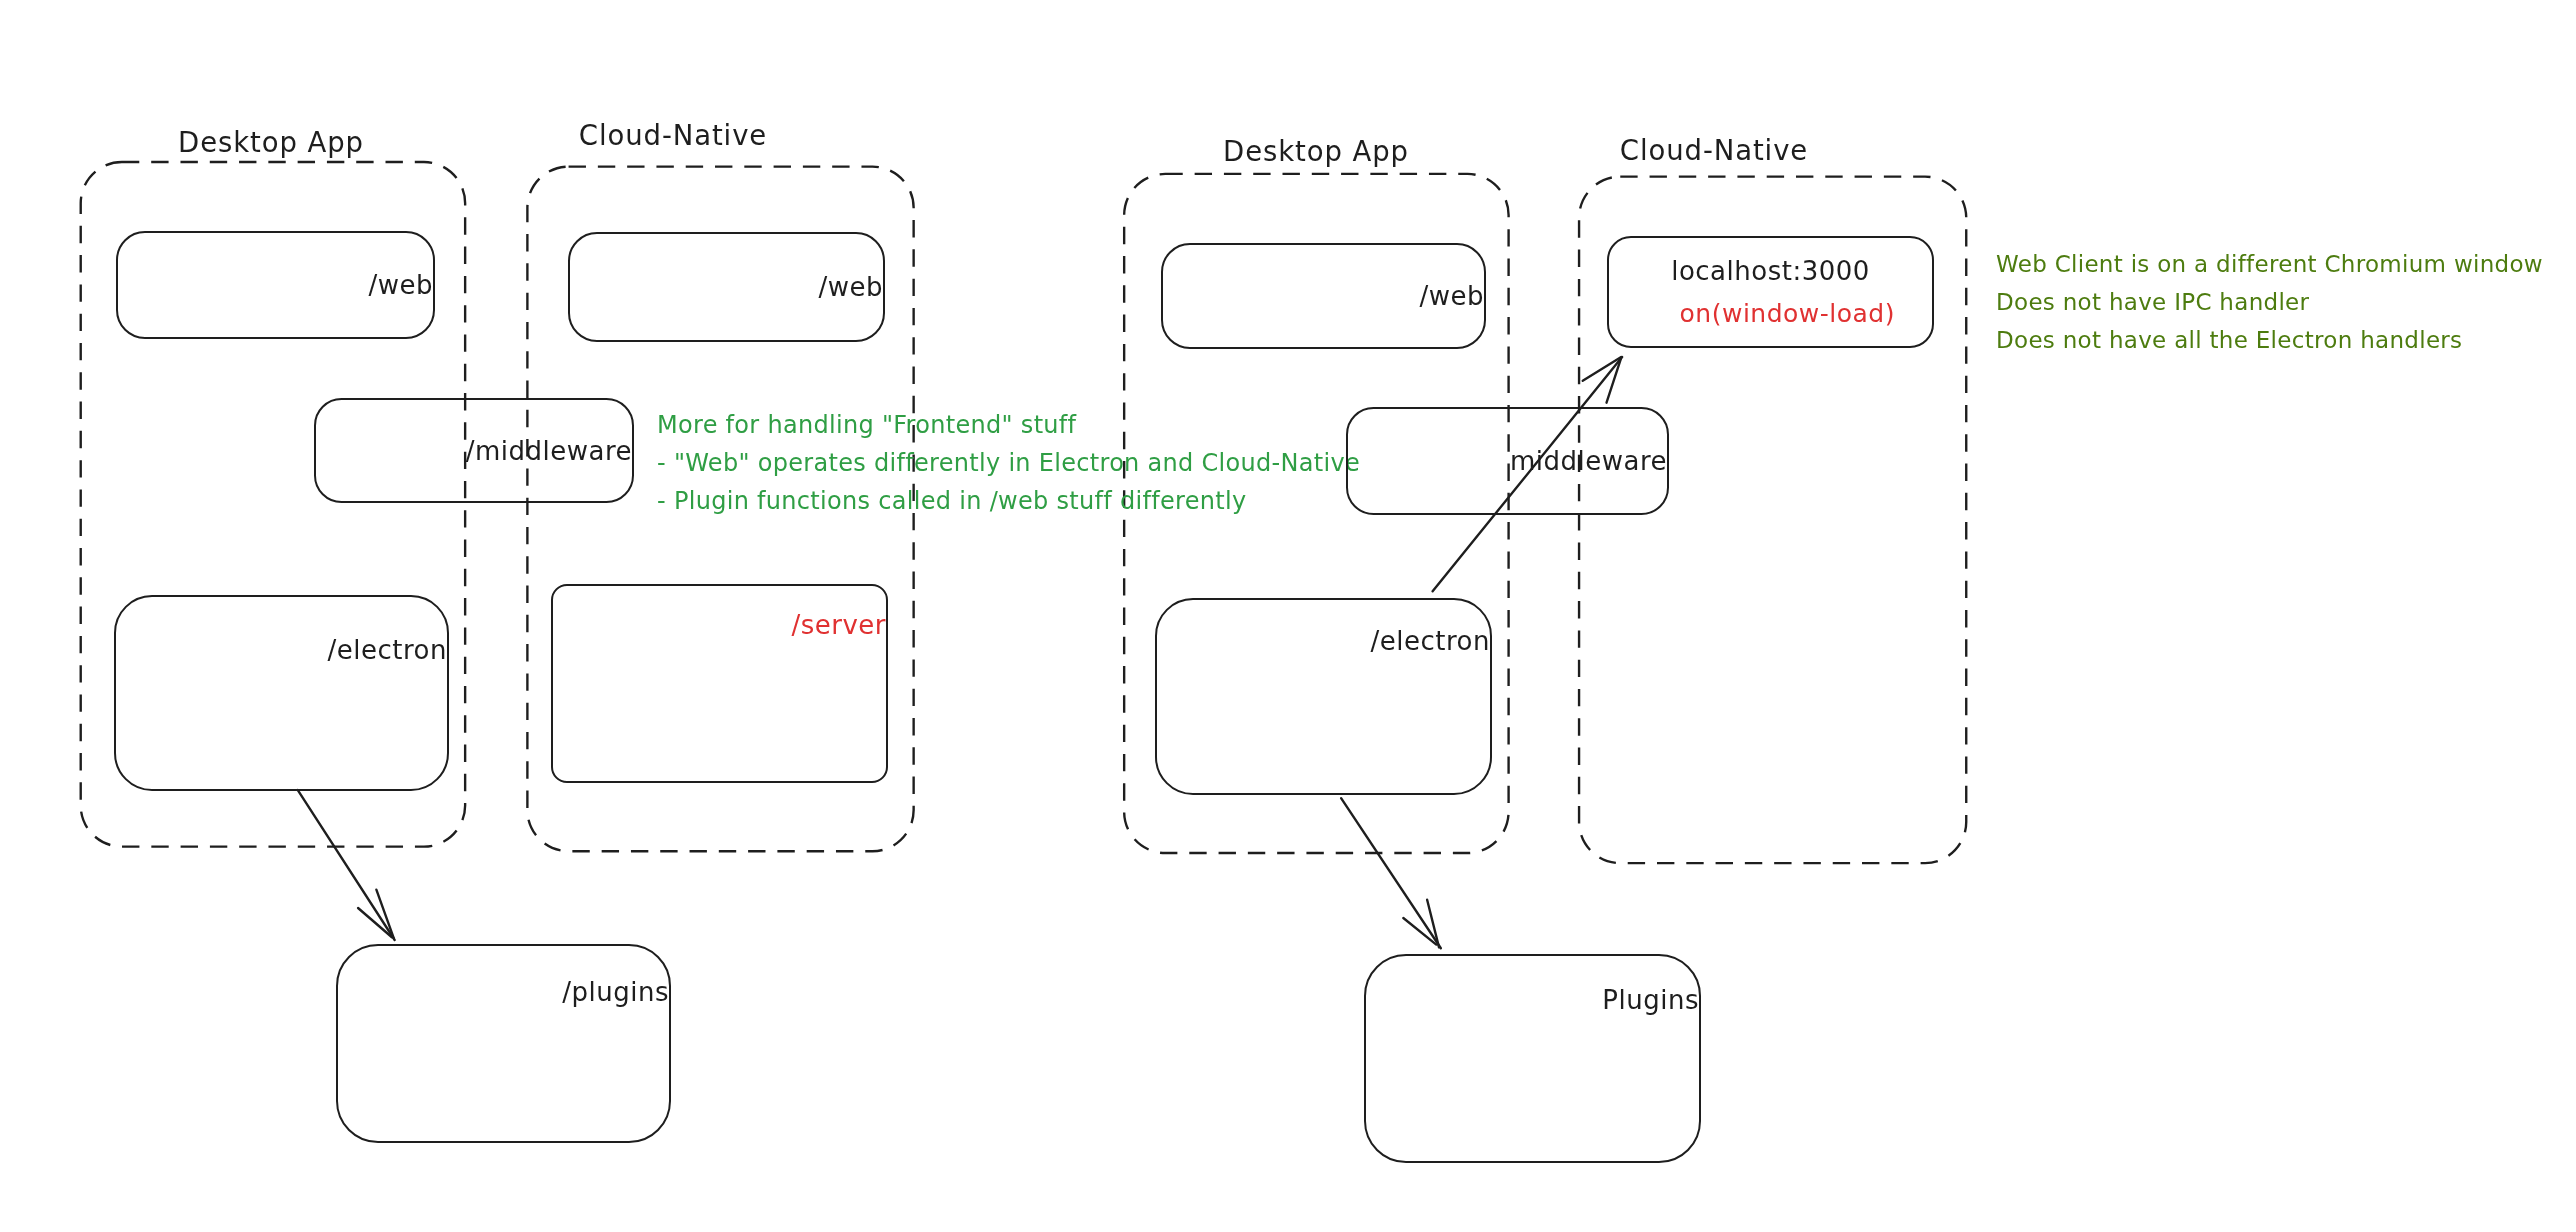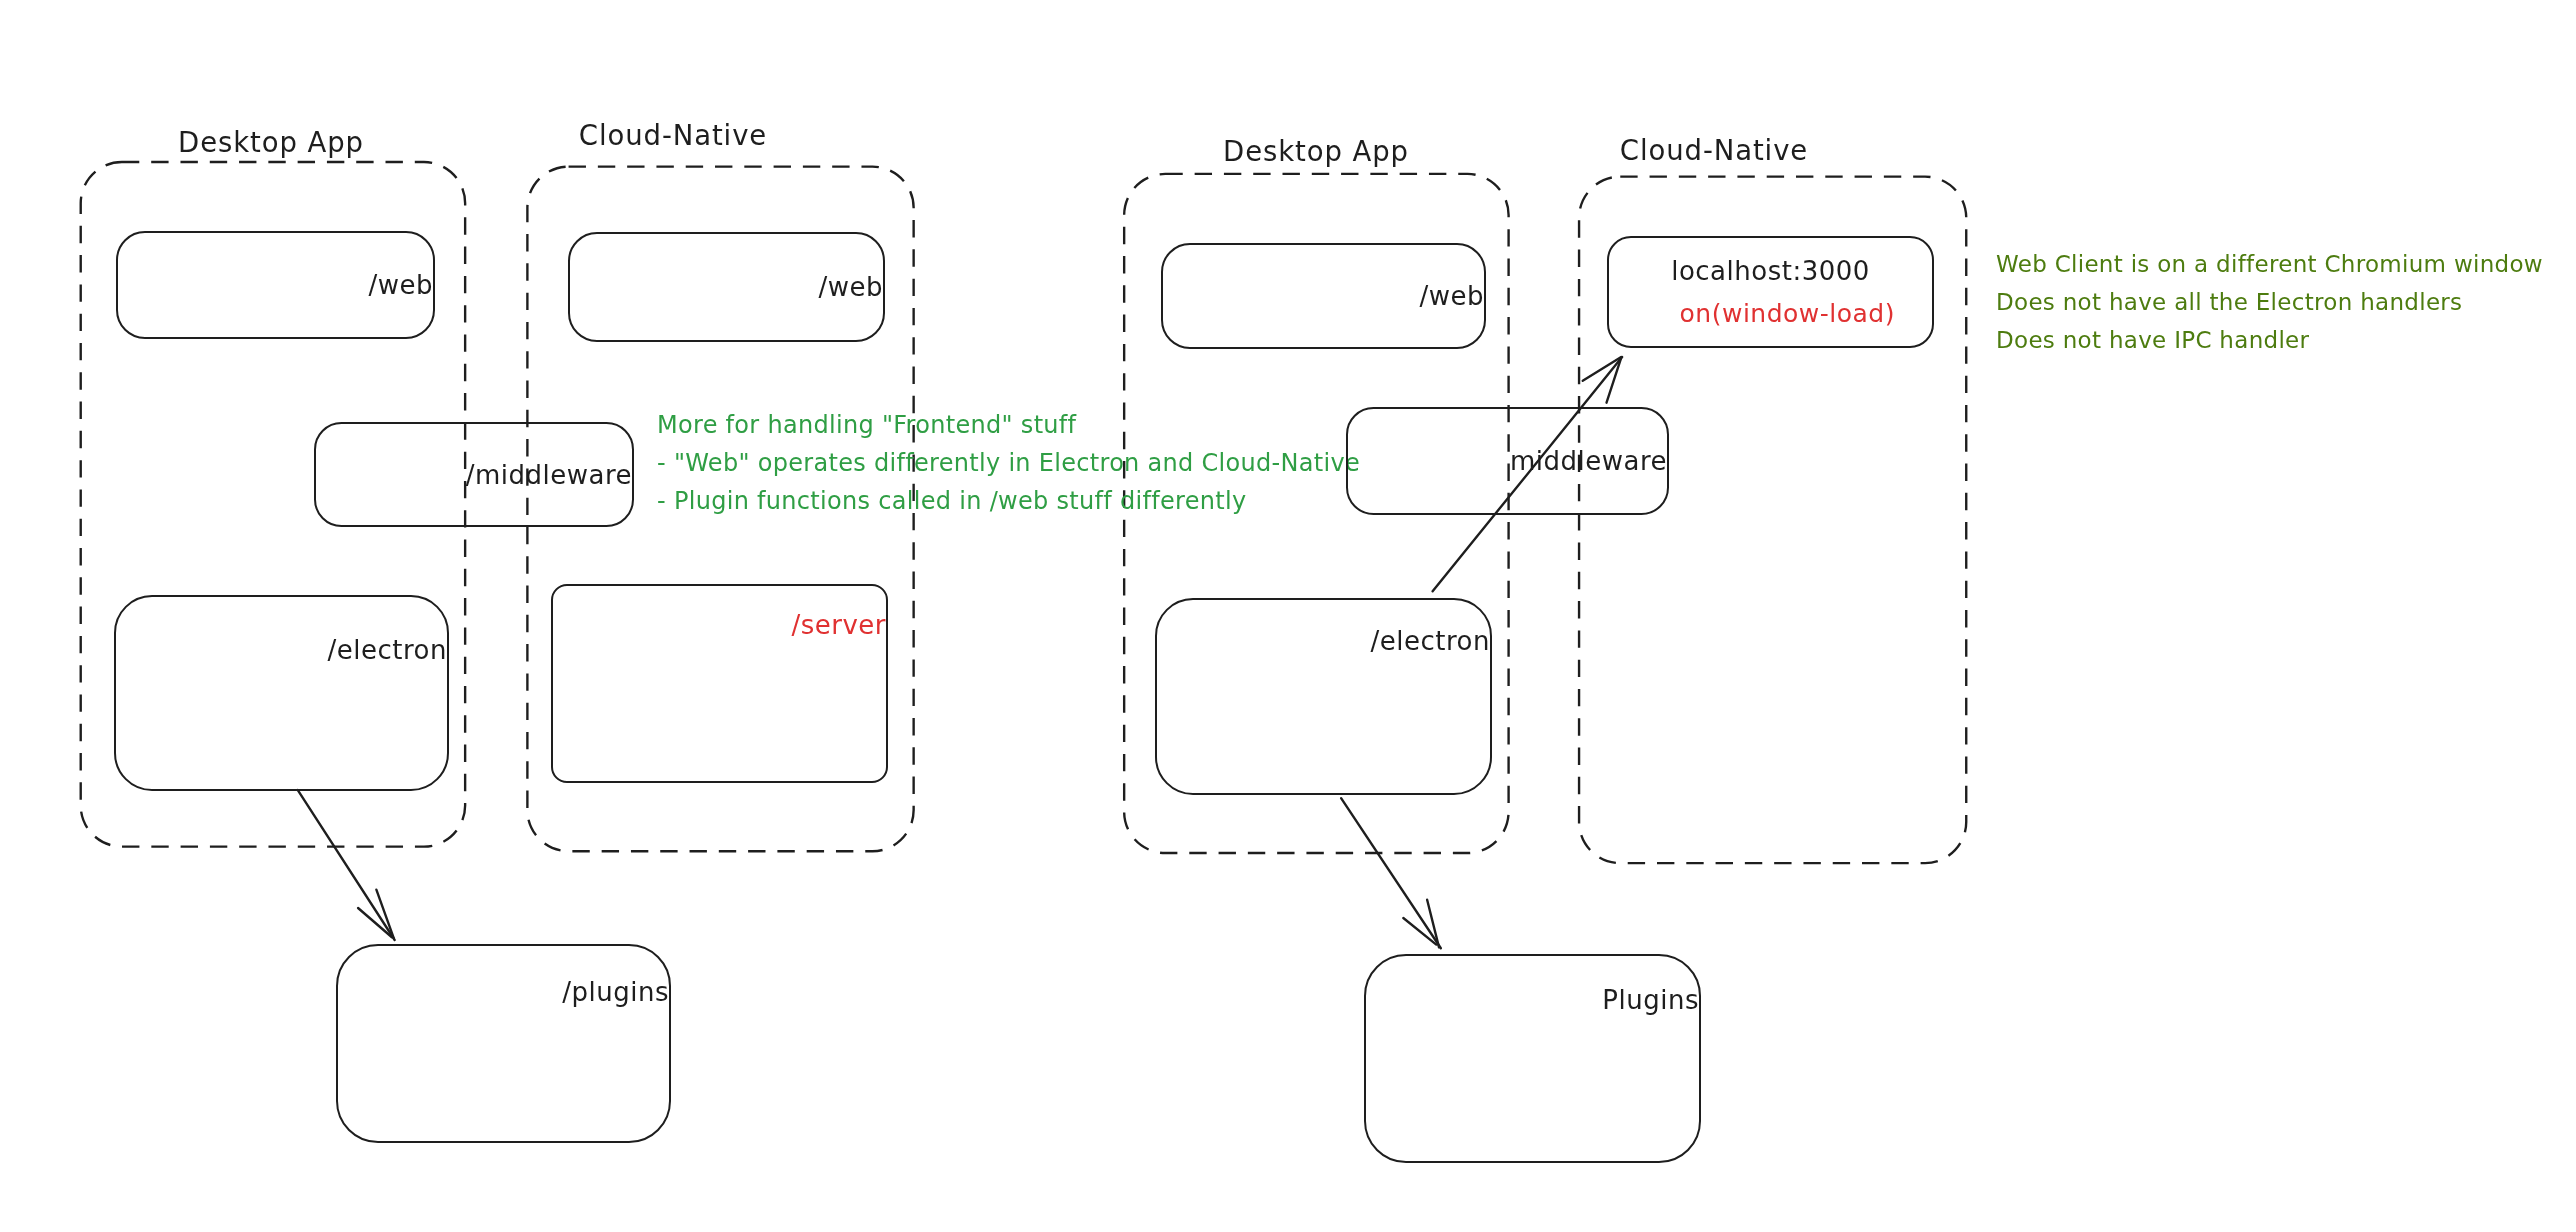--- a/index.html
+++ b/index.html
@@ -57,21 +57,21 @@
   #red-note {
     left: 1996px; top: 245px;
     font-size: 23px;
     line-height: 38px;
     color: #4d7c0f;
   }
 
   
   #box-web-left        { left: 116px;  top: 231px;  width: 319px; height: 108px; border-radius: 29px; }
   #box-web-cloud-left  { left: 568px;  top: 232px;  width: 317px; height: 110px; border-radius: 29px; }
-  #box-middleware-left { left: 314px;  top: 398px;  width: 320px; height: 105px; border-radius: 27.5px; margin-top: 24px; }
+  #box-middleware-left { left: 314px;  top: 398px;  width: 320px; height: 105px; border-radius: 27.5px; }
   #box-electron-left   { left: 114px;  top: 595px;  width: 335px; height: 196px; border-radius: 38px; padding-top: 38px; }
   #box-server          { left: 551px;  top: 584px;  width: 337px; height: 199px; border-radius: 16px; padding-top: 24px; color: #e03131; }
   #box-plugins-left    { left: 336px;  top: 944px; width: 335px; height: 199px; border-radius: 42px; padding-top: 31px; }
 
   
   #box-web-right        { left: 1161px; top: 243px;  width: 325px; height: 106px; border-radius: 29px; }
   #box-localhost        { left: 1607px; top: 236px;  width: 327px; height: 112px; border-radius: 24px; display: block; }
   #box-middleware-right { left: 1346px; top: 407px;  width: 323px; height: 108px; border-radius: 27.5px; }
   #box-electron-right   { left: 1155px; top: 598px;  width: 337px; height: 197px; border-radius: 38px; padding-top: 26px; }
   #box-plugins-right    { left: 1364px; top: 954px; width: 337px; height: 209px; border-radius: 42px; padding-top: 29px; }
@@ -168,18 +168,18 @@
   <div class="node v-top" id="box-electron-right">
     <span>/electron</span>
   </div>
 
   <div class="node v-top" id="box-plugins-right">
     <span>Plugins</span>
   </div>
 
   <div class="note" id="red-note">
     <div>Web Client is on a different Chromium window</div>
+    <div>Does not have IPC handler</div>
     <div>Does not have all the Electron handlers</div>
-    <div>Does not have IPC handler</div>
   </div>
 
 </div>
 
 
 </body></html>

